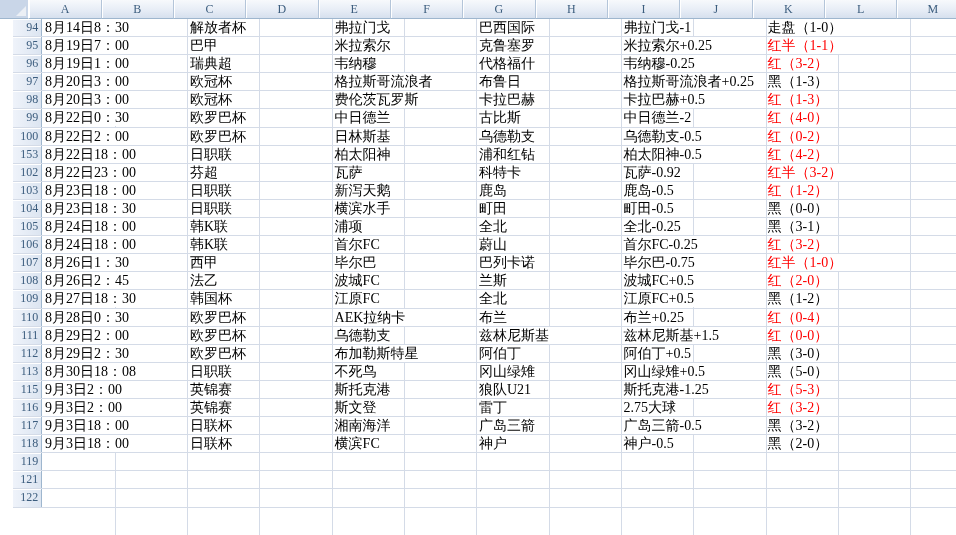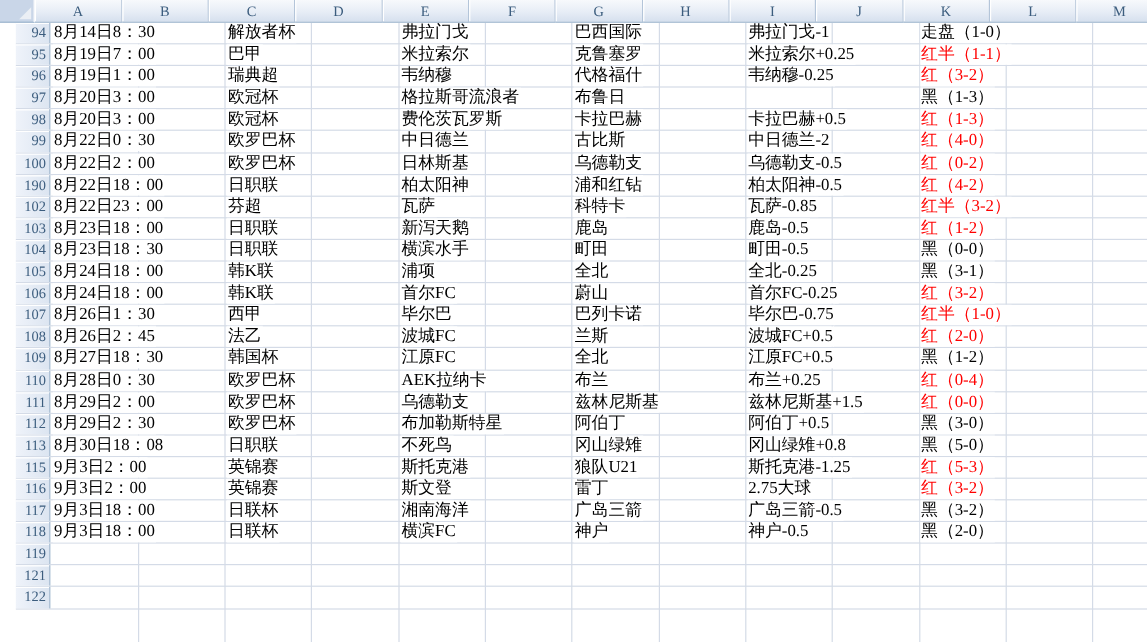--- a/index.html
+++ b/index.html
@@ -106,20 +106,21 @@
         <div class="cell cG">代格福什</div>
         <div class="cell cI">韦纳穆-0.25</div>
         <div class="cell cK red">红（3-2）</div>
       </div>
       <div class="row">
         <div class="rh">97</div>
         <div class="cell cA">8月20日3：00</div>
         <div class="cell cC">欧冠杯</div>
         <div class="cell cE">格拉斯哥流浪者</div>
         <div class="cell cG">布鲁日</div>
+        <div class="cell cI">格拉斯哥流浪者+0.25</div>
         <div class="cell cK">黑（1-3）</div>
       </div>
       <div class="row">
         <div class="rh">98</div>
         <div class="cell cA">8月20日3：00</div>
         <div class="cell cC">欧冠杯</div>
         <div class="cell cE">费伦茨瓦罗斯</div>
         <div class="cell cG">卡拉巴赫</div>
         <div class="cell cI">卡拉巴赫+0.5</div>
         <div class="cell cK red">红（1-3）</div>
@@ -136,35 +137,35 @@
       <div class="row">
         <div class="rh">100</div>
         <div class="cell cA">8月22日2：00</div>
         <div class="cell cC">欧罗巴杯</div>
         <div class="cell cE">日林斯基</div>
         <div class="cell cG">乌德勒支</div>
         <div class="cell cI">乌德勒支-0.5</div>
         <div class="cell cK red">红（0-2）</div>
       </div>
       <div class="row">
-        <div class="rh">190</div>
+        <div class="rh">153</div>
         <div class="cell cA">8月22日18：00</div>
         <div class="cell cC">日职联</div>
         <div class="cell cE">柏太阳神</div>
         <div class="cell cG">浦和红钻</div>
         <div class="cell cI">柏太阳神-0.5</div>
         <div class="cell cK red">红（4-2）</div>
       </div>
       <div class="row">
         <div class="rh">102</div>
         <div class="cell cA">8月22日23：00</div>
         <div class="cell cC">芬超</div>
         <div class="cell cE">瓦萨</div>
         <div class="cell cG">科特卡</div>
-        <div class="cell cI">瓦萨-0.85</div>
+        <div class="cell cI">瓦萨-0.92</div>
         <div class="cell cK red">红半（3-2）</div>
       </div>
       <div class="row">
         <div class="rh">103</div>
         <div class="cell cA">8月23日18：00</div>
         <div class="cell cC">日职联</div>
         <div class="cell cE">新泻天鹅</div>
         <div class="cell cG">鹿岛</div>
         <div class="cell cI">鹿岛-0.5</div>
         <div class="cell cK red">红（1-2）</div>
@@ -249,21 +250,21 @@
         <div class="cell cG">阿伯丁</div>
         <div class="cell cI">阿伯丁+0.5</div>
         <div class="cell cK">黑（3-0）</div>
       </div>
       <div class="row">
         <div class="rh">113</div>
         <div class="cell cA">8月30日18：08</div>
         <div class="cell cC">日职联</div>
         <div class="cell cE">不死鸟</div>
         <div class="cell cG">冈山绿雉</div>
-        <div class="cell cI">冈山绿雉+0.8</div>
+        <div class="cell cI">冈山绿雉+0.5</div>
         <div class="cell cK">黑（5-0）</div>
       </div>
       <div class="row">
         <div class="rh">115</div>
         <div class="cell cA">9月3日2：00</div>
         <div class="cell cC">英锦赛</div>
         <div class="cell cE">斯托克港</div>
         <div class="cell cG">狼队U21</div>
         <div class="cell cI">斯托克港-1.25</div>
         <div class="cell cK red">红（5-3）</div>

